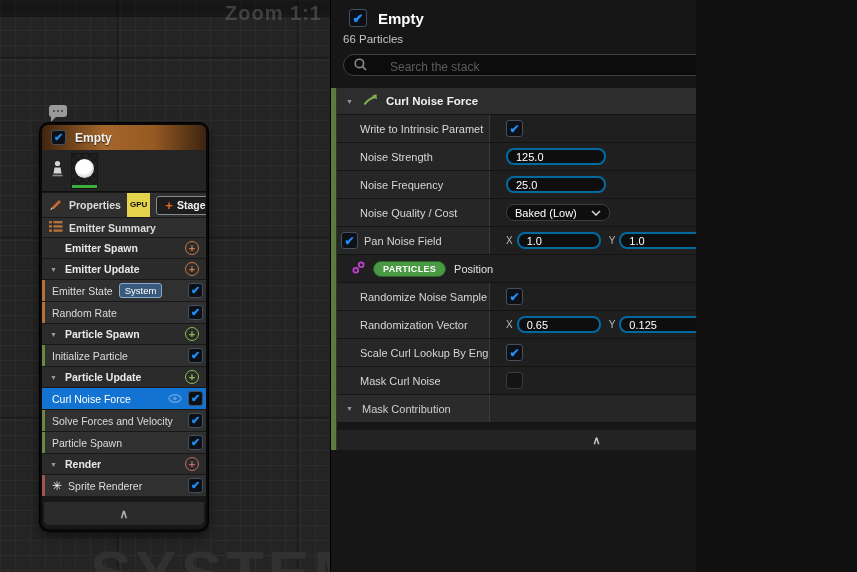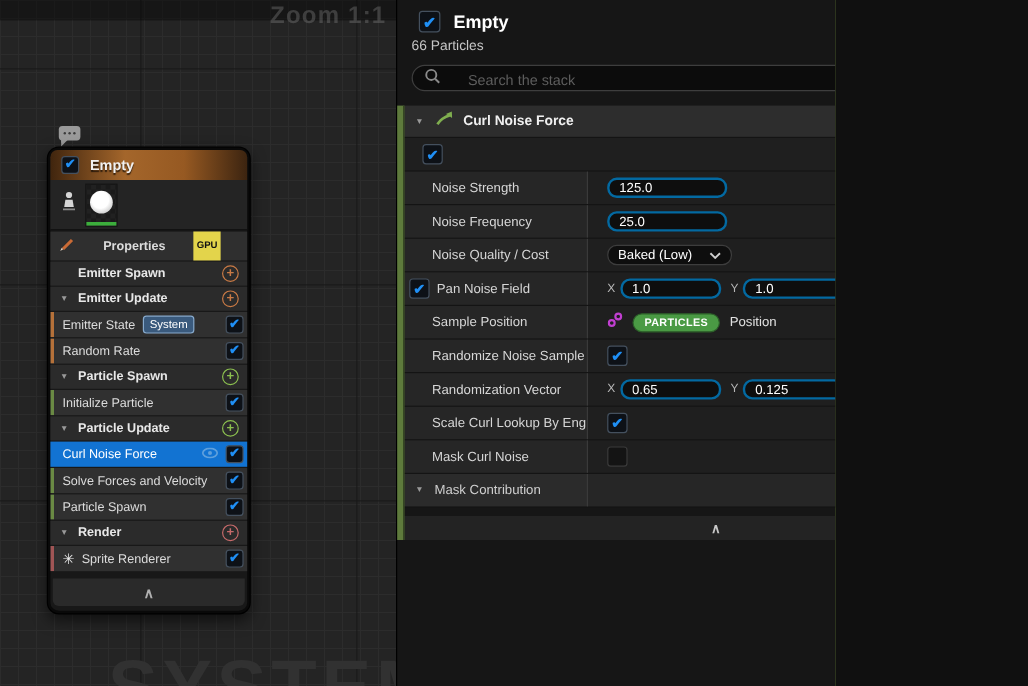--- a/index.html
+++ b/index.html
@@ -40,21 +40,21 @@
   .nthumb{height:42px;background:#242424;border-bottom:1px solid #0e0e0e;display:flex;
     align-items:center;gap:7px;padding:0 9px;}
   .thumbbox{width:27px;height:36px;position:relative;border:1px solid #151515;
     background:repeating-conic-gradient(#212121 0% 25%,#1a1a1a 0% 50%) 0 0/8px 8px;}
   .sphere{position:absolute;left:3px;top:5px;width:19px;height:19px;border-radius:50%;
     background:radial-gradient(circle at 45% 40%,#ffffff 0 45%,#cfcfcf 75%,#9a9a9a 100%);}
   .thumbbox::after{content:"";position:absolute;left:0;right:0;bottom:0;height:3px;background:#3cae3c;}
 
   .nrow{margin-top:1px;height:21px;display:flex;align-items:center;background:#303030;
     position:relative;padding:0 3px 0 10px;font-size:10.5px;color:#dcdcdc;white-space:nowrap;overflow:hidden;}
-  .nrow.hdr{height:23px;background:#2f2f2f;font-weight:bold;padding-left:7px;gap:23px;}
+  .nrow.hdr{height:23px;background:#2f2f2f;font-weight:bold;padding-left:7px;gap:6px;}
   .nrow.props{height:24px;}
   .nrow.grp{height:20px;background:#2b2b2b;font-weight:bold;padding-left:8px;color:#e8e8e8;}
   .nrow.grp .nlabel{margin-left:5px;}
   .tri{width:10px;font-size:7px;color:#999;flex:0 0 auto;}
   .tri.ghost{visibility:hidden;}
   .spring{flex:1;}
   .acc-o::before,.acc-g::before,.acc-r::before{content:"";position:absolute;left:0;top:0;bottom:0;width:3px;}
   .acc-o::before{background:#b5713a;}
   .acc-g::before{background:#6a8a44;}
   .acc-r::before{background:#a05555;}
@@ -184,20 +184,35 @@
             </svg>
         </span>
         <span class="nlabel">Properties</span>
         <span class="gpubadge">GPU</span>
         <span class="stagebtn">
           <span class="plus">+</span>
           <span>Stage</span>
         </span>
       </div>
 
+      <div class="nrow hdr" style="height:19px;">
+        <span>
+          <svg width="14" height="11" viewBox="0 0 14 11">
+              <g fill="#b5713a">
+                <rect x="0" y="0" width="3" height="2.4"></rect>
+                <rect x="4.5" y="0" width="9" height="2.4"></rect>
+                <rect x="0" y="4.2" width="3" height="2.4"></rect>
+                <rect x="4.5" y="4.2" width="9" height="2.4"></rect>
+                <rect x="0" y="8.4" width="3" height="2.4"></rect>
+                <rect x="4.5" y="8.4" width="9" height="2.4"></rect>
+              </g>
+            </svg>
+        </span>
+        <span class="nlabel">Emitter Summary</span>
+      </div>
 
       <div class="nrow grp">
         <span class="tri ghost">▼</span>
         <span class="nlabel">Emitter Spawn</span>
         <span class="spring"></span>
         <span class="pluscircle po">
             <span>+</span>
           </span>
       </div>
 
@@ -368,20 +383,23 @@
                 <path d="M5 6 v5 M8 6 v5"></path>
               </g>
             </svg>
         </span>
         <span class="cb cb17" style="margin-left:10px;">
             <span class="tick">✔</span>
           </span>
       </div>
 
       <div class="prow">
+        <div class="plabel">
+            <span>Write to Intrinsic Paramet</span>
+          </div>
         <div class="pvalue">
           <span class="cb cb17">
               <span class="tick">✔</span>
             </span>
         </div>
       </div>
 
       <div class="prow">
         <div class="plabel">
             <span>Noise Strength</span>
@@ -451,23 +469,20 @@
           <span class="chevslot">
               <svg width="10" height="6" viewBox="0 0 10 6">
                 <polyline points="1,1 5,5 9,1" fill="none" stroke="#a8a8a8" stroke-width="1.6"></polyline>
               </svg>
             </span>
           <span class="undoslot">↩</span>
         </div>
       </div>
 
       <div class="prow">
-        <div class="plabel">
-            <span>Sample Position</span>
-          </div>
         <div class="pvalue">
           <span>
             <svg width="13" height="13" viewBox="0 0 13 13">
                 <g fill="none" stroke="#c13fd1" stroke-width="1.8">
                   <circle cx="3.8" cy="9.2" r="2.4"></circle>
                   <circle cx="9.2" cy="3.8" r="2.4"></circle>
                 </g>
               </svg>
           </span>
           <span class="pill">PARTICLES</span>

